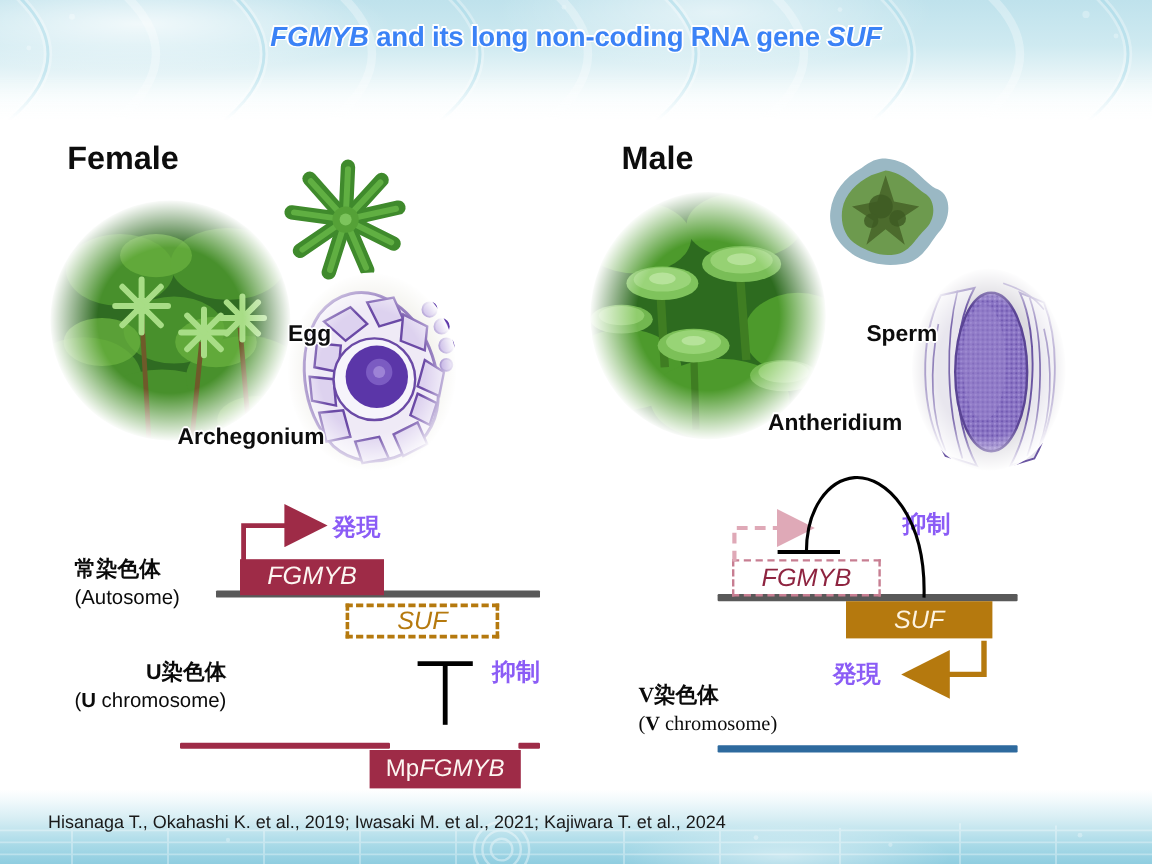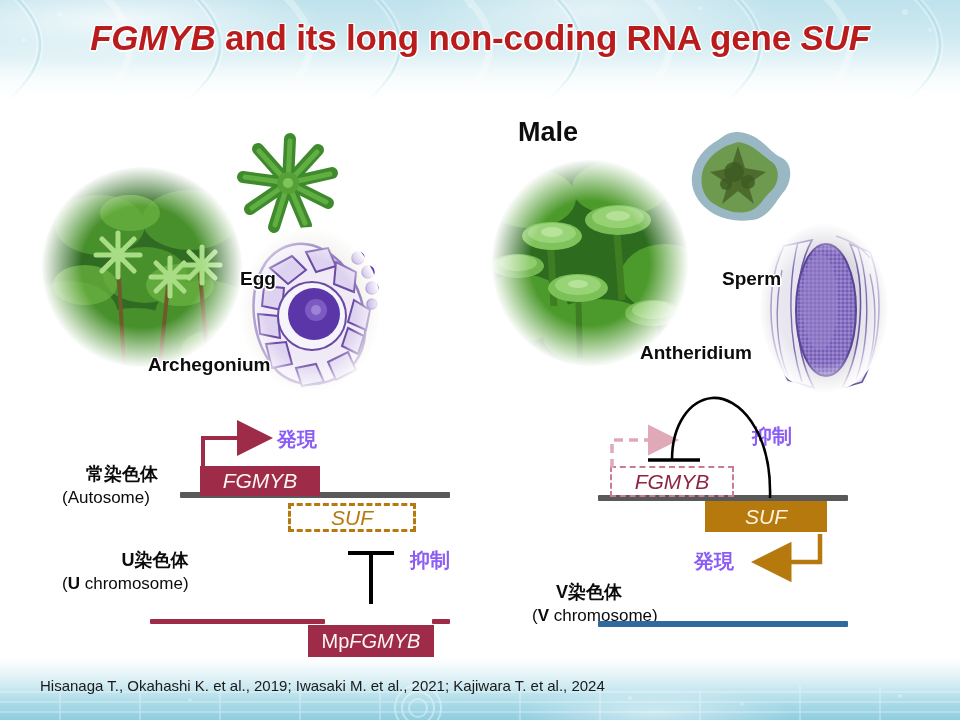--- a/index.html
+++ b/index.html
@@ -23,21 +23,21 @@
     background:
       radial-gradient(ellipse 200px 40px at 68% 90%, rgba(255,255,255,.5), rgba(255,255,255,0) 70%),
       linear-gradient(to bottom, #ffffff 0%, #f2fafc 14%, #d8eef4 38%, #abdbe8 72%, #8fcde0 100%);
   }
   .helix{position:absolute;inset:0;opacity:.55;}
   .helix-b{position:absolute;inset:0;opacity:.5;}
 
   
   .title{
     position:absolute;left:0;top:16px;width:960px;text-align:center;
-    font-size:35px;font-weight:bold;color:#b91c1c;line-height:1.28;
+    font-size:23px;font-weight:bold;color:#3b82f6;line-height:1.28;
     letter-spacing:-0.2px;
     text-shadow:
       1.5px 0 0 #fff, -1.5px 0 0 #fff, 0 1.5px 0 #fff, 0 -1.5px 0 #fff,
       1px 1px 0 #fff, -1px -1px 0 #fff, 1px -1px 0 #fff, -1px 1px 0 #fff;
   }
   .title i{font-style:italic;}
 
   
   .sex-label{
     position:absolute;font-size:27px;font-weight:bold;color:#0d0d0d;
@@ -66,21 +66,21 @@
   .gene-box.dashed-maroon{border:2.5px dashed #C77E92;color:#8E2440;background:transparent;}
   .gene-box.mp{font-style:normal;margin-top:20px;}
   .gene-box.mp em{font-style:italic;}
 
   .jp-label{
     position:absolute;font-size:20px;font-weight:bold;color:#8b5cf6;white-space:nowrap;
   }
   .chrom-label{
     position:absolute;font-size:17px;color:#0b0b0b;white-space:nowrap;line-height:1.35;
   }
-  .chrom-label .jp{font-weight:bold;font-size:18px;margin-left:24px;}
+  .chrom-label .jp{font-weight:bold;font-size:18px;}
   .chrom-label .par b{font-weight:bold;}
 
   svg.ovl{position:absolute;left:0;top:0;width:960px;height:720px;pointer-events:none;overflow:visible;}
 
   
   .cite{
     position:absolute;left:40px;bottom:26px;font-size:15px;color:#1a1a1a;
     white-space:nowrap;
   }
   
@@ -131,20 +131,21 @@
       </defs>
     </svg>
   </div>
 
   <div class="title">
     <div>
       <i>FGMYB</i><span> and its long non-coding RNA gene </span><i>SUF</i>
     </div>
   </div>
 
+  <div class="sex-label" style="left:56px;top:117px;">Female</div>
 
   <div class="photo vignette" style="left:40px;top:165px;width:205px;height:205px;">
     <svg width="205" height="205" viewBox="0 0 205 205">
       <defs>
         <radialGradient id="fvig" cx="50%" cy="50%" r="50%">
           <stop offset="60%" stop-color="#ffffff" stop-opacity="0"></stop>
           <stop offset="100%" stop-color="#ffffff" stop-opacity="1"></stop>
         </radialGradient>
         <clipPath id="fclip">
             <circle cx="102" cy="102" r="100"></circle>
@@ -429,21 +430,21 @@
 
   <div class="chrom-line" style="left:598px;top:495px;width:250px;height:6px;background:#595959;"></div>
 
   <div class="gene-box dashed-maroon" style="left:610px;top:466px;width:124px;height:31px;">FGMYB</div>
 
   <div class="gene-box solid-gold" style="left:705px;top:501px;width:122px;height:31px;">SUF</div>
 
   <div class="jp-label" style="left:752px;top:423px;">抑制</div>
   <div class="jp-label" style="left:694px;top:548px;">発現</div>
 
-  <div class="chrom-label" style="left:532px;top:580px;">
+  <div class="chrom-label" style="left:532px;top:567px;font-family:Liberation Serif, serif;">
     <span class="jp"><b>V</b><span>染色体</span></span><br>
     <span class="par">(<b>V</b><span> chromosome)</span></span>
   </div>
 
   <div class="chrom-line" style="left:598px;top:621px;width:250px;height:6px;background:#2E6A9E;"></div>
 
   <svg class="ovl" viewBox="0 0 960 720">
     <defs>
       <marker id="arrowMaroon" markerWidth="9" markerHeight="9" refX="7" refY="4.5" orient="auto">
         <path d="M0,0 L9,4.5 L0,9 Z" fill="#9E2B47"></path>

